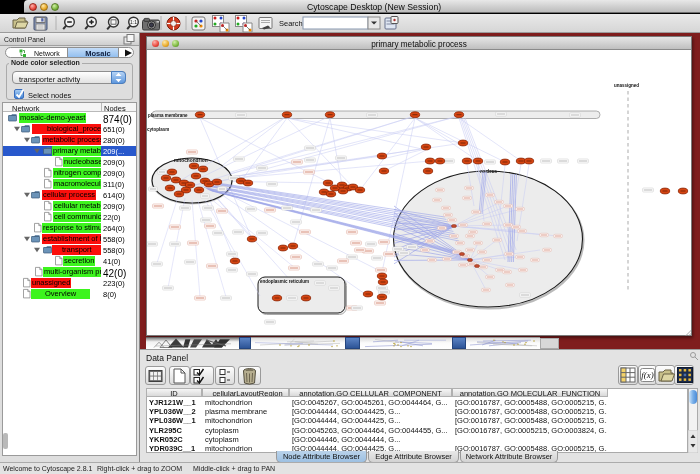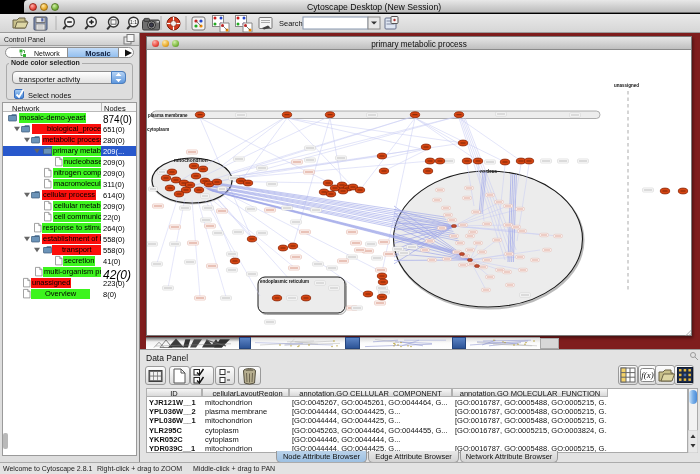--- a/index.html
+++ b/index.html
@@ -234,21 +234,21 @@
 <div class="abs" style="left:103px;top:179.7px;font-size:7.5px;color:#000;">22(0)</div>
 <div class="abs" style="left:42px;top:189.5px;height:10.5px;max-width:59px;background:#3df41e;padding:0 1px;font-size:7.5px;line-height:10px;color:#000;white-space:nowrap;overflow:hidden;">response to stimul</div>
 <div class="abs" style="left:103px;top:190.7px;font-size:7.5px;color:#000;">264(0)</div>
 <div class="abs" style="left:42px;top:200.5px;height:10.5px;max-width:59px;background:#fb0f0c;padding:0 1px;font-size:7.5px;line-height:10px;color:#000;white-space:nowrap;overflow:hidden;">establishment of lo</div>
 <div class="abs" style="left:103px;top:201.7px;font-size:7.5px;color:#000;">558(0)</div>
 <div class="abs" style="left:52px;top:211.5px;height:10.5px;max-width:49px;background:#fb0f0c;padding:0 10px;font-size:7.5px;line-height:10px;color:#000;white-space:nowrap;overflow:hidden;">transport</div>
 <div class="abs" style="left:103px;top:212.7px;font-size:7.5px;color:#000;">558(0)</div>
 <div class="abs" style="left:63px;top:222.5px;height:10.5px;max-width:38px;background:#3df41e;padding:0 1px;font-size:7.5px;line-height:10px;color:#000;white-space:nowrap;overflow:hidden;">secretion</div>
 <div class="abs" style="left:103px;top:223.7px;font-size:7.5px;color:#000;">41(0)</div>
 <div class="abs" style="left:43px;top:233.5px;height:10.5px;max-width:58px;background:#3df41e;padding:0 1px;font-size:7.5px;line-height:10px;color:#000;white-space:nowrap;overflow:hidden;">multi-organism pro</div>
-<div class="abs" style="left:103px;top:234.7px;font-size:12px;color:#000;font-style:italic;">42(0)</div>
+<div class="abs" style="left:103px;top:234.7px;font-size:10px;color:#000;">42(0)</div>
 <div class="abs" style="left:31px;top:244.5px;height:10.5px;max-width:70px;background:#fb0f0c;padding:0 1px;font-size:7.5px;line-height:10px;color:#000;white-space:nowrap;overflow:hidden;">unassigned</div>
 <div class="abs" style="left:103px;top:245.7px;font-size:7.5px;color:#000;">223(0)</div>
 <div class="abs" style="left:31px;top:255.5px;height:10.5px;max-width:70px;background:#3df41e;padding:0 14px;font-size:7.5px;line-height:10px;color:#000;white-space:nowrap;overflow:hidden;">Overview</div>
 <div class="abs" style="left:103px;top:256.7px;font-size:7.5px;color:#000;">8(0)</div>
 <div class="abs" style="left:3px;top:400px;width:5px;height:16px;background:#b9b9b9;border-radius:2px;"></div>
   </div>
   <svg class="abs" style="left:0;top:33px" width="140" height="429" viewBox="0 0 140 429" pointer-events="none">
     <g transform="translate(8,80.5)">
       <path d="M0.5 2 L3 2 L4 0.8 L8.5 0.8 L8.5 2.5 L0.5 2.5 Z" fill="#4a7097"></path>
       <rect x="0.5" y="2" width="8" height="5.5" rx="0.5" fill="#6b93b8" stroke="#3c5a78" stroke-width="0.7"></rect>

